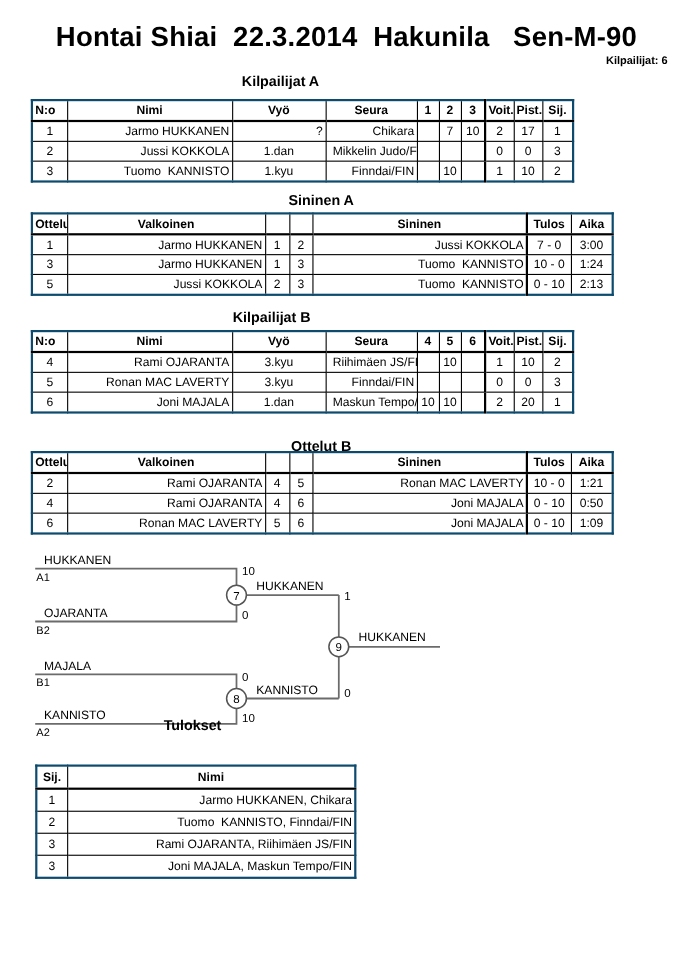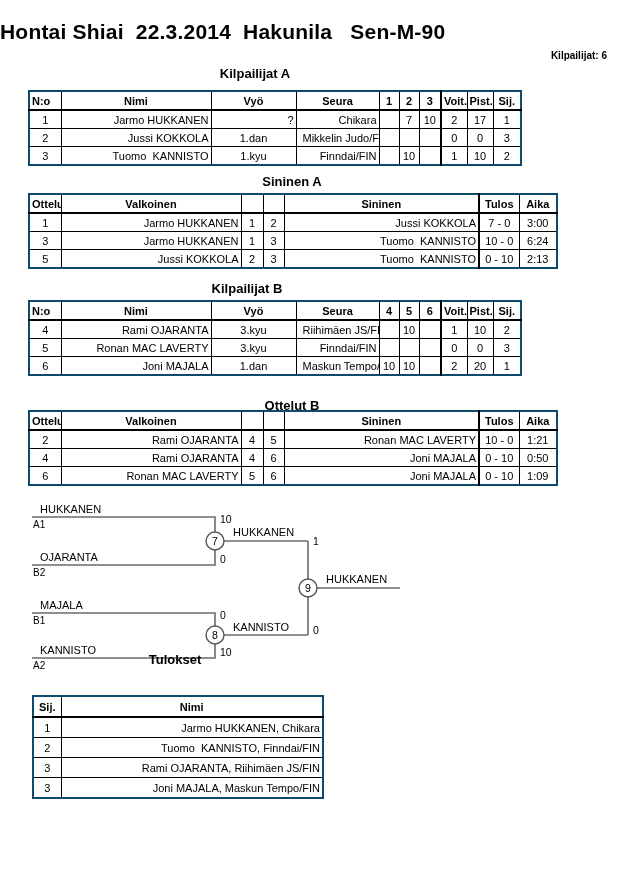--- a/index.html
+++ b/index.html
@@ -3,21 +3,21 @@
 <meta charset="utf-8">
 <style>
   html,body { margin:0; padding:0; background:#fff; }
   body {
     width:630px; height:891px; position:relative;
     font-family:"Liberation Sans", sans-serif; color:#000;
     overflow:hidden;
   }
   .main-title {
     position:absolute; top:20px; left:0; width:630px; margin:0;
-    font-size:21px; font-weight:bold; white-space:pre;
+    text-align:center; font-size:25px; font-weight:bold; white-space:pre;
     letter-spacing:0.2px;
   }
   .participants {
     position:absolute; top:50px; right:23px;
     font-size:10px; font-weight:bold; white-space:pre;
   }
   .section-title {
     position:absolute; transform:translateX(-50%);
     font-size:13px; font-weight:bold; white-space:pre; margin:0;
   }
@@ -165,21 +165,21 @@
       <td class="bl2">7 - 0</td>
       <td>3:00</td>
     </tr>
     <tr>
       <td>3</td>
       <td class="txt-left">Jarmo HUKKANEN</td>
       <td>1</td>
       <td>3</td>
       <td class="txt-left">Tuomo  KANNISTO</td>
       <td class="bl2">10 - 0</td>
-      <td>6:24</td>
+      <td>1:24</td>
     </tr>
     <tr>
       <td>5</td>
       <td class="txt-left">Jussi KOKKOLA</td>
       <td>2</td>
       <td>3</td>
       <td class="txt-left">Tuomo  KANNISTO</td>
       <td class="bl2">0 - 10</td>
       <td>2:13</td>
     </tr>

